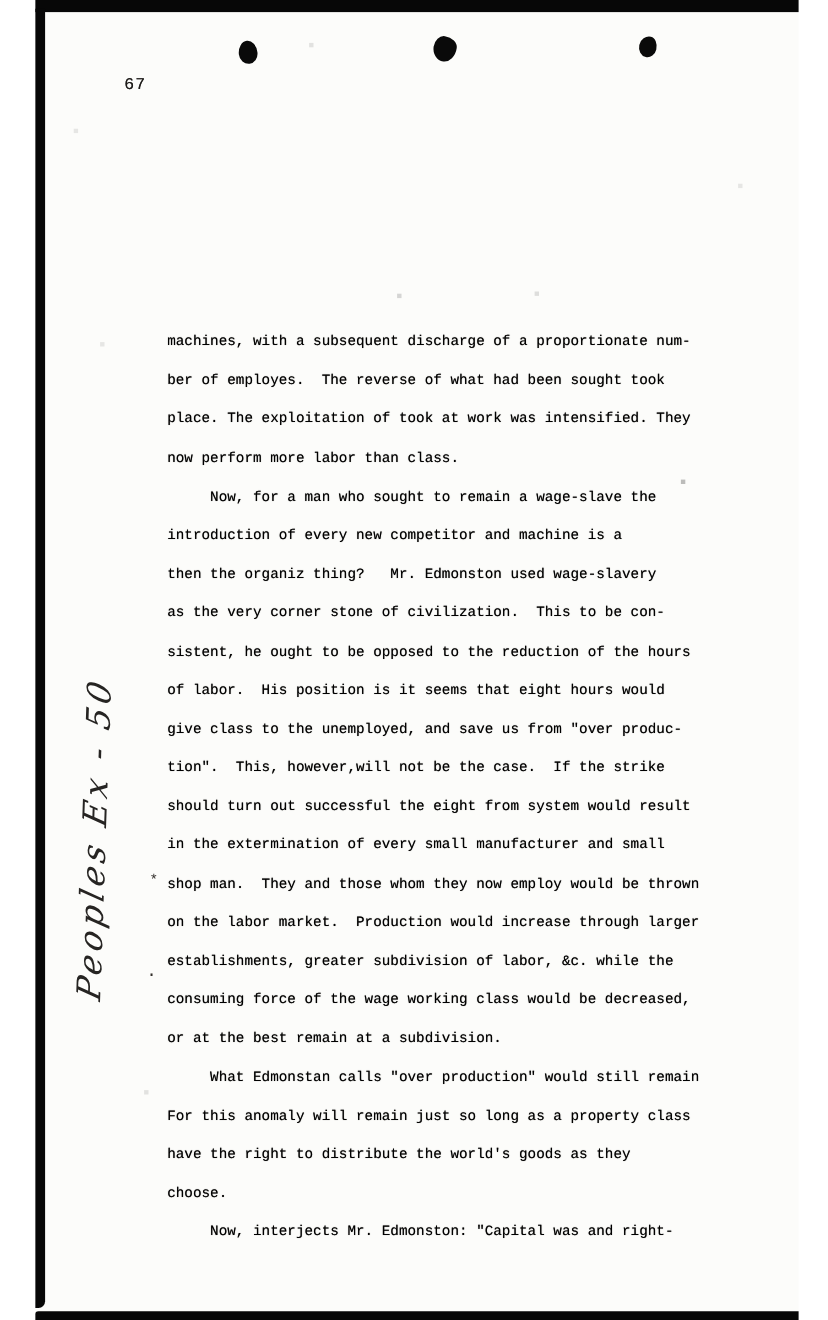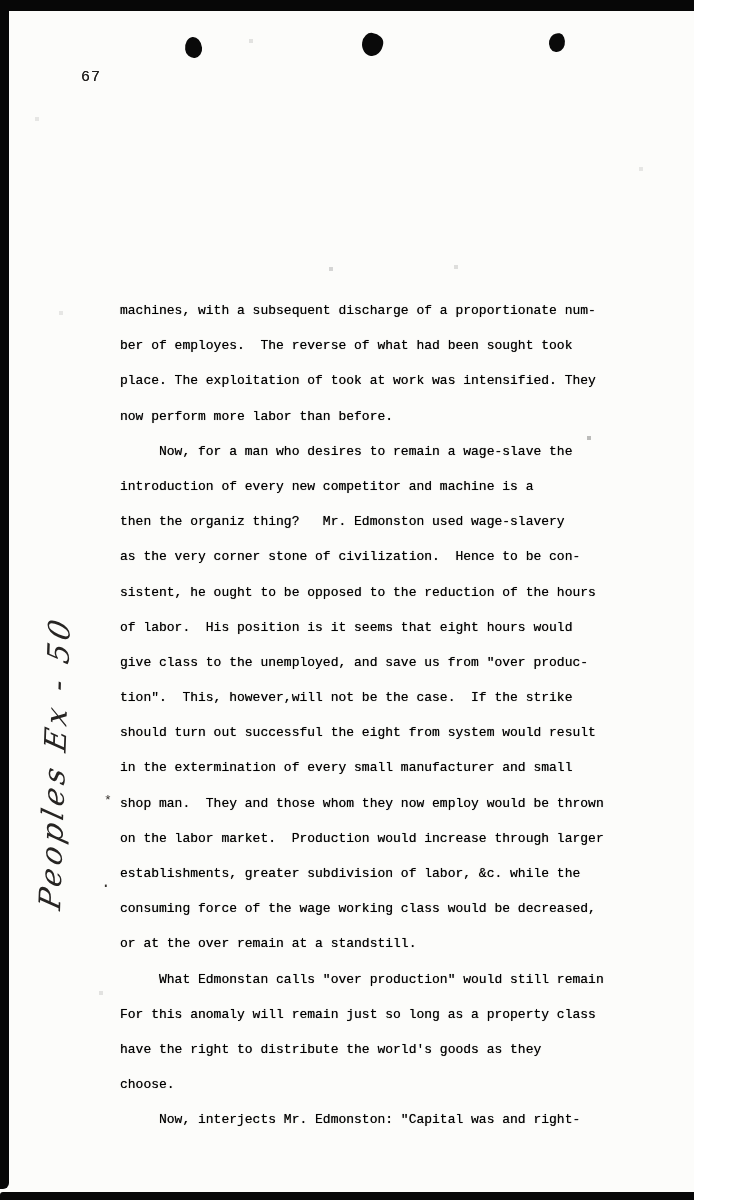--- a/index.html
+++ b/index.html
@@ -7,20 +7,21 @@
     padding: 0;
     background: #ffffff;
     font-family: "Liberation Mono", monospace;
   }
   .scan {
     position: relative;
     width: 694px;
     height: 1200px;
     background: #fcfcfa;
     overflow: hidden;
+    margin-left: 32px;
   }
   
   .edge { position: absolute; background: #070707; }
   .edge-top    { left: 0; top: 0; width: 753px; height: 11px; }
   .edge-bottom { left: 0; top: 1192px; width: 753px; height: 8px; border-radius: 3px 0 0 0; }
   .edge-left   { left: 0; top: 8px; width: 9px; height: 1181px; border-radius: 0 0 6px 0; }
   .edge-right  { left: 742px; top: 8px; width: 11px; height: 1190px; }
 
   
   .hole { position: absolute; background: #0a0a0a; }
@@ -111,36 +112,36 @@
     <span class="slant">Peoples Ex - 50</span>
   </div>
 
   <div class="margin-mark mark-asterisk">*</div>
   <div class="margin-mark mark-dot">.</div>
 
   <div class="typed-body">
       <div class="typed-line">machines, with a subsequent discharge of a proportionate num-</div>
       <div class="typed-line">ber of employes.  The reverse of what had been sought took</div>
       <div class="typed-line">place. The exploitation of took at work was intensified. They</div>
-      <div class="typed-line">now perform more labor than before.</div>
-      <div class="typed-line">     Now, for a man who desires to remain a wage-slave the</div>
+      <div class="typed-line">now perform more labor than class.</div>
+      <div class="typed-line">     Now, for a man who sought to remain a wage-slave the</div>
       <div class="typed-line">introduction of every new competitor and machine is a</div>
       <div class="typed-line">then the organiz thing?   Mr. Edmonston used wage-slavery</div>
-      <div class="typed-line">as the very corner stone of civilization.  Hence to be con-</div>
+      <div class="typed-line">as the very corner stone of civilization.  This to be con-</div>
       <div class="typed-line">sistent, he ought to be opposed to the reduction of the hours</div>
       <div class="typed-line">of labor.  His position is it seems that eight hours would</div>
       <div class="typed-line">give class to the unemployed, and save us from "over produc-</div>
       <div class="typed-line">tion".  This, however,will not be the case.  If the strike</div>
       <div class="typed-line">should turn out successful the eight from system would result</div>
       <div class="typed-line">in the extermination of every small manufacturer and small</div>
       <div class="typed-line">shop man.  They and those whom they now employ would be thrown</div>
       <div class="typed-line">on the labor market.  Production would increase through larger</div>
       <div class="typed-line">establishments, greater subdivision of labor, &amp;c. while the</div>
       <div class="typed-line">consuming force of the wage working class would be decreased,</div>
-      <div class="typed-line">or at the over remain at a standstill.</div>
+      <div class="typed-line">or at the best remain at a subdivision.</div>
       <div class="typed-line">     What Edmonstan calls "over production" would still remain</div>
       <div class="typed-line">For this anomaly will remain just so long as a property class</div>
       <div class="typed-line">have the right to distribute the world's goods as they</div>
       <div class="typed-line">choose.</div>
       <div class="typed-line">     Now, interjects Mr. Edmonston: "Capital was and right-</div>
     </div>
 
   <div class="speckles"></div>
 
 </div>

